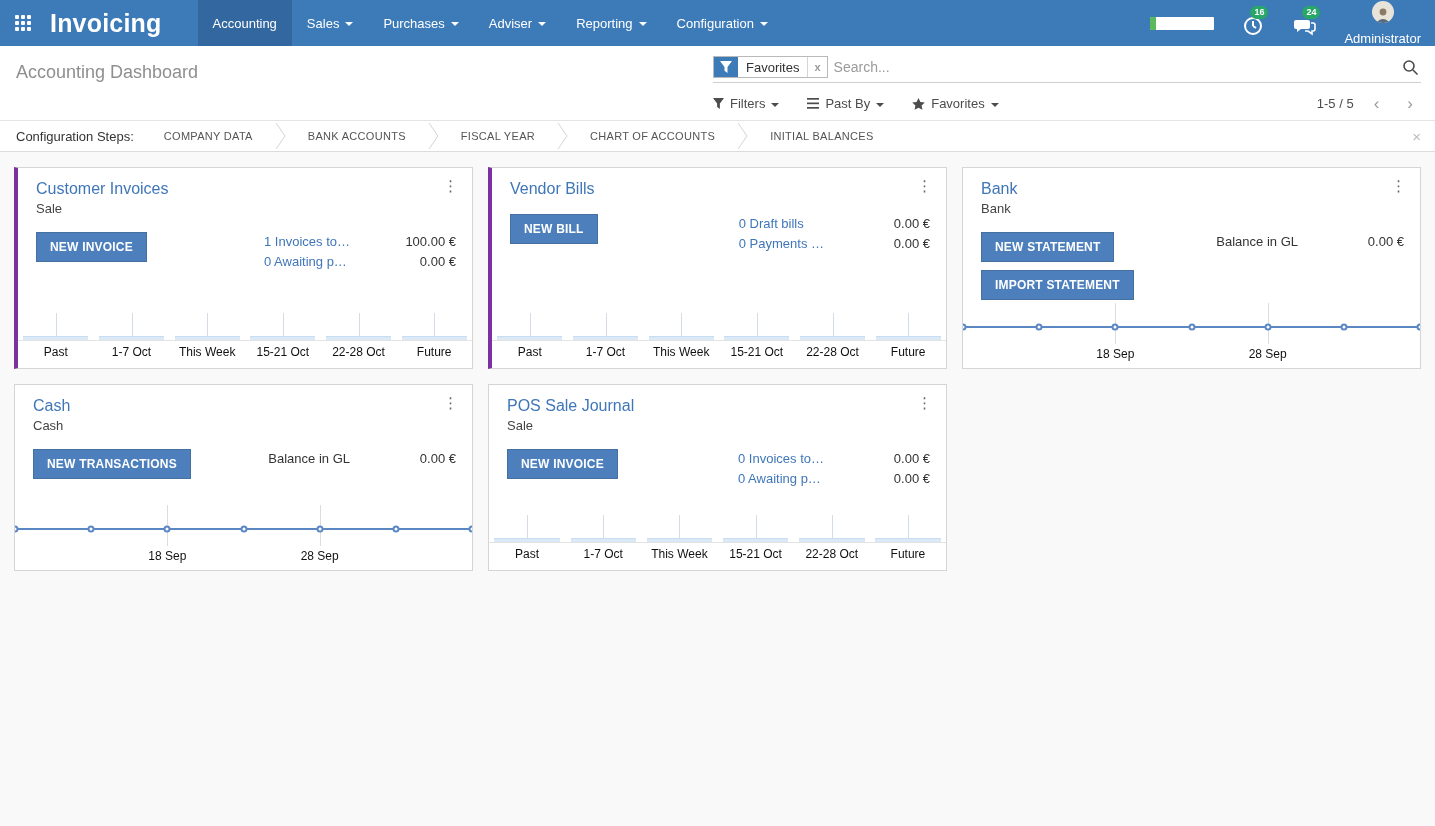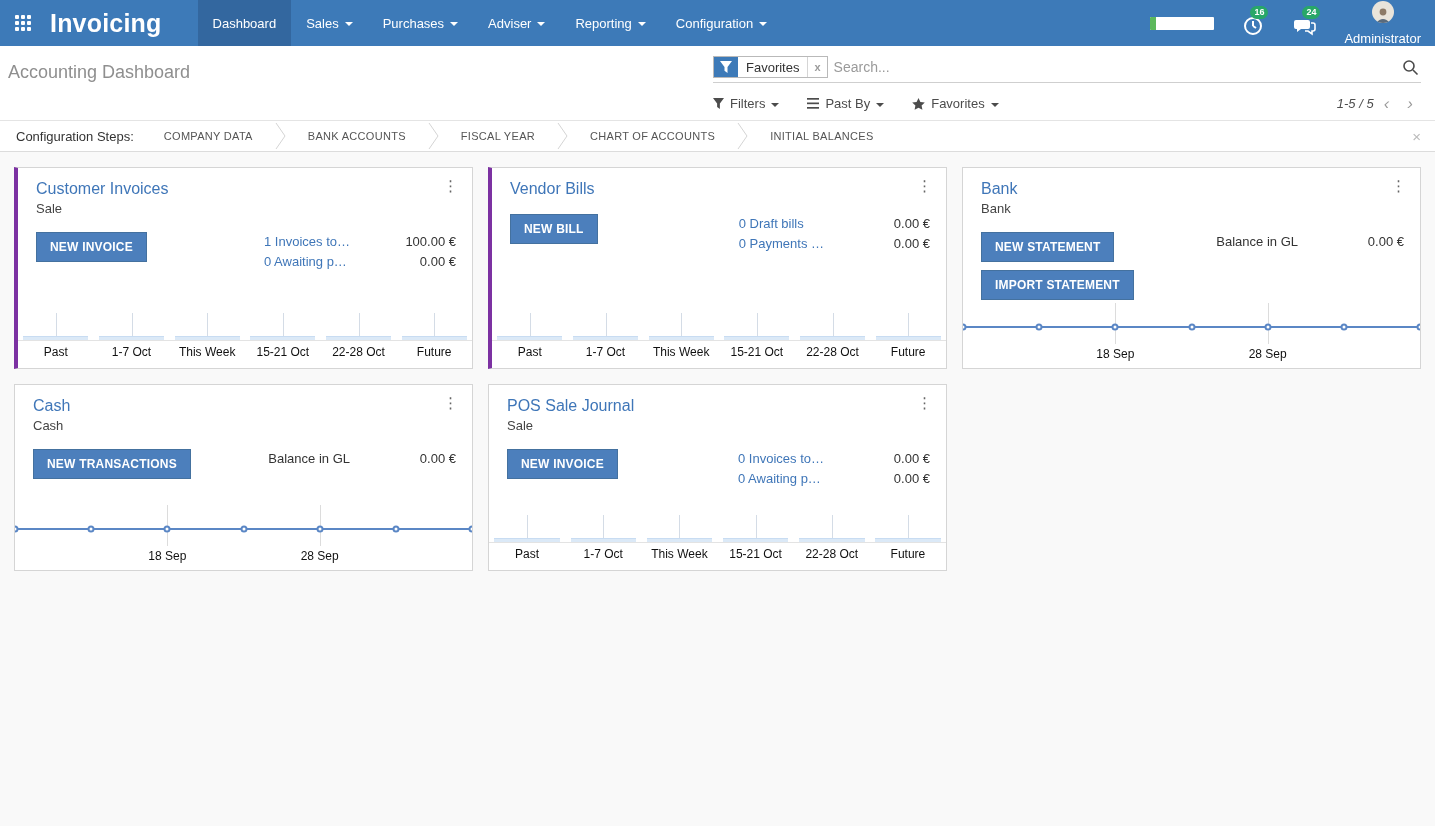--- a/index.html
+++ b/index.html
@@ -25,37 +25,37 @@
   .systray { margin-left:auto; display:flex; align-items:center; gap:26px; padding-right:14px; }
   .progress-wrap { width:64px; height:13px; background:#fff; border-radius:1px; overflow:hidden; cursor:pointer; }
   .progress-fill { height:100%; width:9%; background:#5cb85c; }
   .tray-icon { position:relative; width:26px; height:26px; display:flex; align-items:flex-end; justify-content:center; cursor:pointer; }
   .tray-badge { position:absolute; top:-4px; right:-2px; background:#28a768; color:#fff; font-size:9px; font-weight:bold; padding:1px 4px; border-radius:7px; line-height:11px; }
   .user-block { display:flex; align-items:center; gap:8px; cursor:pointer;flex-direction:column; }
   .avatar { width:22px; height:22px; border-radius:50%; background:#e9e4da; overflow:hidden; display:flex; align-items:flex-end; justify-content:center; }
   .user-name { font-size:13px; }
 
   
-  .control-panel { background:#fff; padding:10px 14px 8px 8px; }
+  .control-panel { background:#fff; padding:10px 14px 8px 16px; }
   .cp-row { display:flex; align-items:flex-start; }
   .breadcrumb { flex:1; font-size:18px; color:#8f8f8f; padding-top:6px; }
   .searchview { width:708px; display:flex; align-items:center; border-bottom:1px solid #cfcfcf; padding-bottom:4px; position:relative; }
   .facet { display:flex; align-items:stretch; border:1px solid #b9b9b9; height:22px; font-size:12px; }
   .facet-icon { width:24px; background:#3d7ab8; display:flex; align-items:center; justify-content:center; }
   .facet-label { display:flex; align-items:center; padding:0 8px; color:#333; font-size:13px; }
   .facet-remove { display:flex; align-items:center; padding:0 6px; border-left:1px solid #d5d5d5; color:#9a9a9a; font-size:11px; font-weight:bold; cursor:pointer; }
   .search-input { border:none; outline:none; flex:1; font-size:14px; color:#14532d; padding:2px 6px; font-family:"Liberation Sans",sans-serif; }
   .search-input::placeholder { color:#9a9a9a; }
   .magnifier { cursor:pointer; margin-right:2px; }
   .cp-row2 { display:flex; align-items:center; margin-top:12px; }
   .cp-row2-left-spacer { flex:1; }
   .cp-row2-right { width:708px; display:flex; align-items:center; }
   .sbtn { display:flex; align-items:center; gap:6px; font-size:13px; color:#4c4c4c; margin-right:28px; cursor:pointer; }
   .sbtn .dcaret { border-top-color:#4c4c4c; }
-  .pager { margin-left:auto; display:flex; align-items:center; gap:2px; font-size:13px; color:#4c4c4c;font-style:italic; }
+  .pager { margin-left:auto; display:flex; align-items:center; gap:12px; font-size:13px; color:#4c4c4c; }
   .pager-arrow { font-size:17px; color:#9a9a9a; padding:0 8px; cursor:pointer; line-height:1; }
 
   
   .config-bar { border-top:1px solid #e4e4e4; border-bottom:1px solid #dcdcdc; background:#fff; display:flex; align-items:center; height:32px; padding:0 14px 0 16px; flex-shrink:0; }
   .config-label { font-size:13px; color:#333; margin-right:26px; }
   .step { font-size:11px; color:#555; letter-spacing:.3px; cursor:pointer; padding:0 4px; white-space:nowrap; }
   .step-sep { margin:0 18px; }
   .config-close { margin-left:auto; color:#bbb; font-size:15px; cursor:pointer; }
 
   
@@ -106,21 +106,21 @@
         <i></i>
         <i></i>
         <i></i>
         <i></i>
         <i></i>
       </div>
   </div>
   <div class="brand">Invoicing</div>
   <div class="nav-menu">
     <div class="nav-item active">
-      <span>Dashboard</span>
+      <span>Accounting</span>
     </div>
     <div class="nav-item">
       <span>Sales</span>
         <span class="caret"></span>
     </div>
     <div class="nav-item">
       <span>Purchases</span>
         <span class="caret"></span>
     </div>
     <div class="nav-item">

